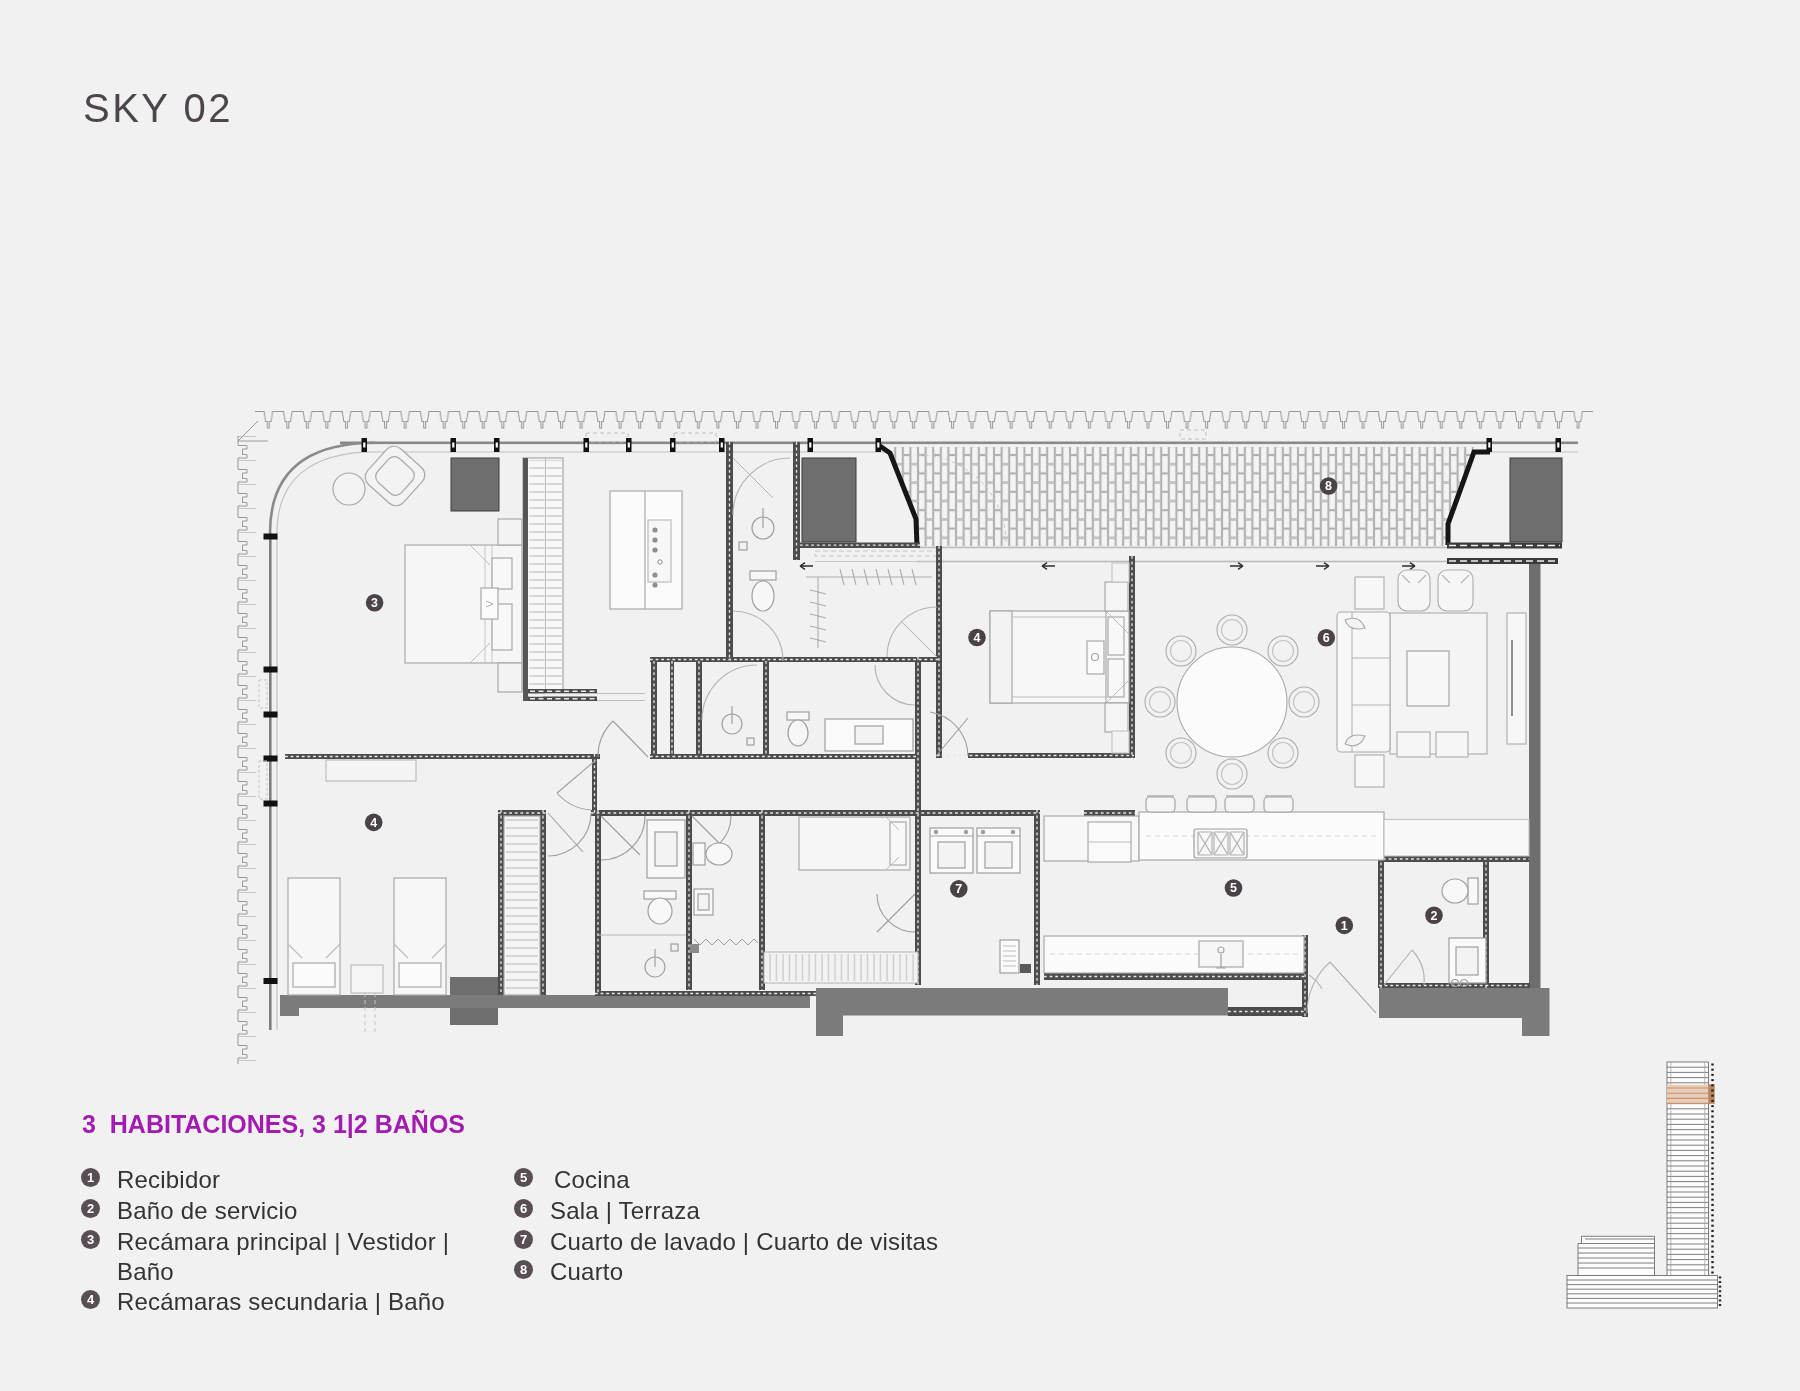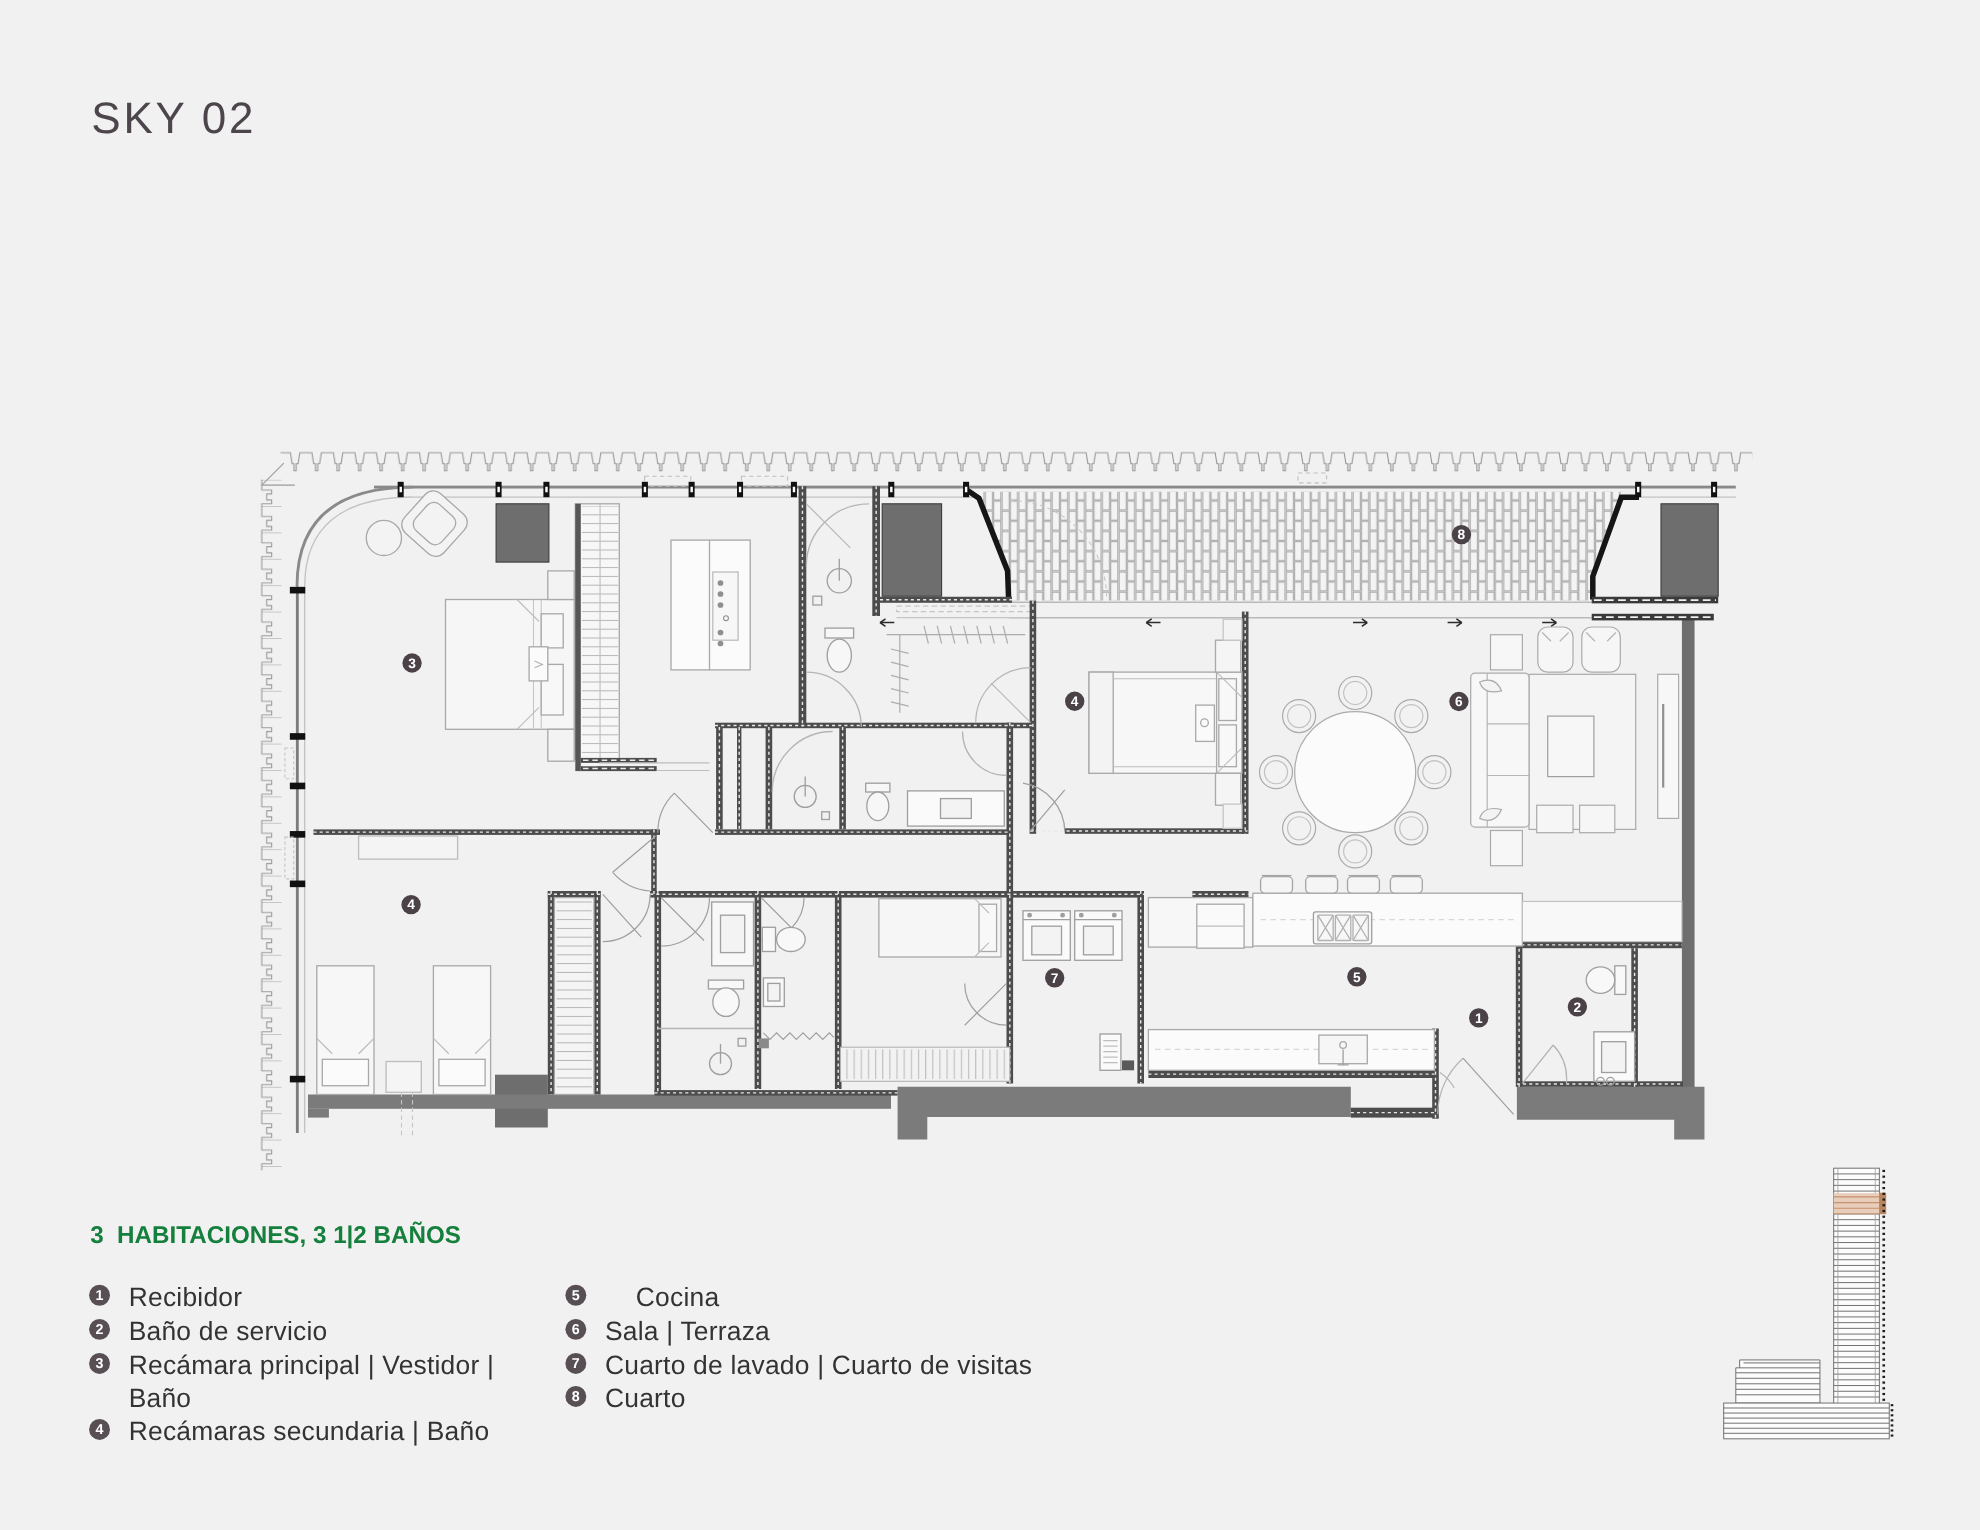--- a/index.html
+++ b/index.html
@@ -618,21 +618,21 @@
       <rect x="178.8" y="245.7" width="2.4" height="1.9"></rect>
       <rect x="178.8" y="250.3" width="2.4" height="1.9"></rect>
       <rect x="178.8" y="254.9" width="2.4" height="1.9"></rect>
       <rect x="178.8" y="259.5" width="2.4" height="1.9"></rect>
       <rect x="178.8" y="264.1" width="2.4" height="1.9"></rect>
 </g>
 </svg>
 
 <div class="t" style="left:83px;top:86px;font-size:40px;letter-spacing:2.5px;color:#4c464c;">SKY 02</div>
 
-<div class="t" style="left:82px;top:1110px;font-size:22px;font-weight:bold;letter-spacing:0px;color:#15803d;">3&nbsp;&nbsp;HABITACIONES, 3 1|2 BAÑOS</div>
+<div class="t" style="left:82px;top:1110px;font-size:25px;font-weight:bold;letter-spacing:0px;color:#a21caf;">3&nbsp;&nbsp;HABITACIONES, 3 1|2 BAÑOS</div>
 
 <style>
 .bullet{position:absolute;width:19px;height:19px;border-radius:50%;background:#584f55;color:#fff;
   font-size:13px;font-weight:bold;text-align:center;line-height:19px;}
 .item{position:absolute;font-size:24px;color:#333333;letter-spacing:0.2px;}
 </style>
 
 <div class="bullet" style="left:81px;top:1168px;">1</div>
 <div class="item" style="left:117px;top:1166px;">Recibidor</div>
 
@@ -640,21 +640,21 @@
 <div class="item" style="left:117px;top:1197px;">Baño de servicio</div>
 
 <div class="bullet" style="left:81px;top:1229.5px;">3</div>
 <div class="item" style="left:117px;top:1227.5px;">Recámara principal | Vestidor |</div>
 <div class="item" style="left:117px;top:1258px;">Baño</div>
 
 <div class="bullet" style="left:81px;top:1290px;">4</div>
 <div class="item" style="left:117px;top:1288px;">Recámaras secundaria | Baño</div>
 
 <div class="bullet" style="left:514px;top:1168px;">5</div>
-<div class="item" style="left:578px;top:1166px;text-align:center;">Cocina</div>
+<div class="item" style="left:554px;top:1166px;text-align:center;">Cocina</div>
 
 <div class="bullet" style="left:514px;top:1199px;">6</div>
 <div class="item" style="left:550px;top:1197px;">Sala | Terraza</div>
 
 <div class="bullet" style="left:514px;top:1229.5px;">7</div>
 <div class="item" style="left:550px;top:1227.5px;">Cuarto de lavado | Cuarto de visitas</div>
 
 <div class="bullet" style="left:514px;top:1260px;">8</div>
 <div class="item" style="left:550px;top:1258px;">Cuarto</div>
 

